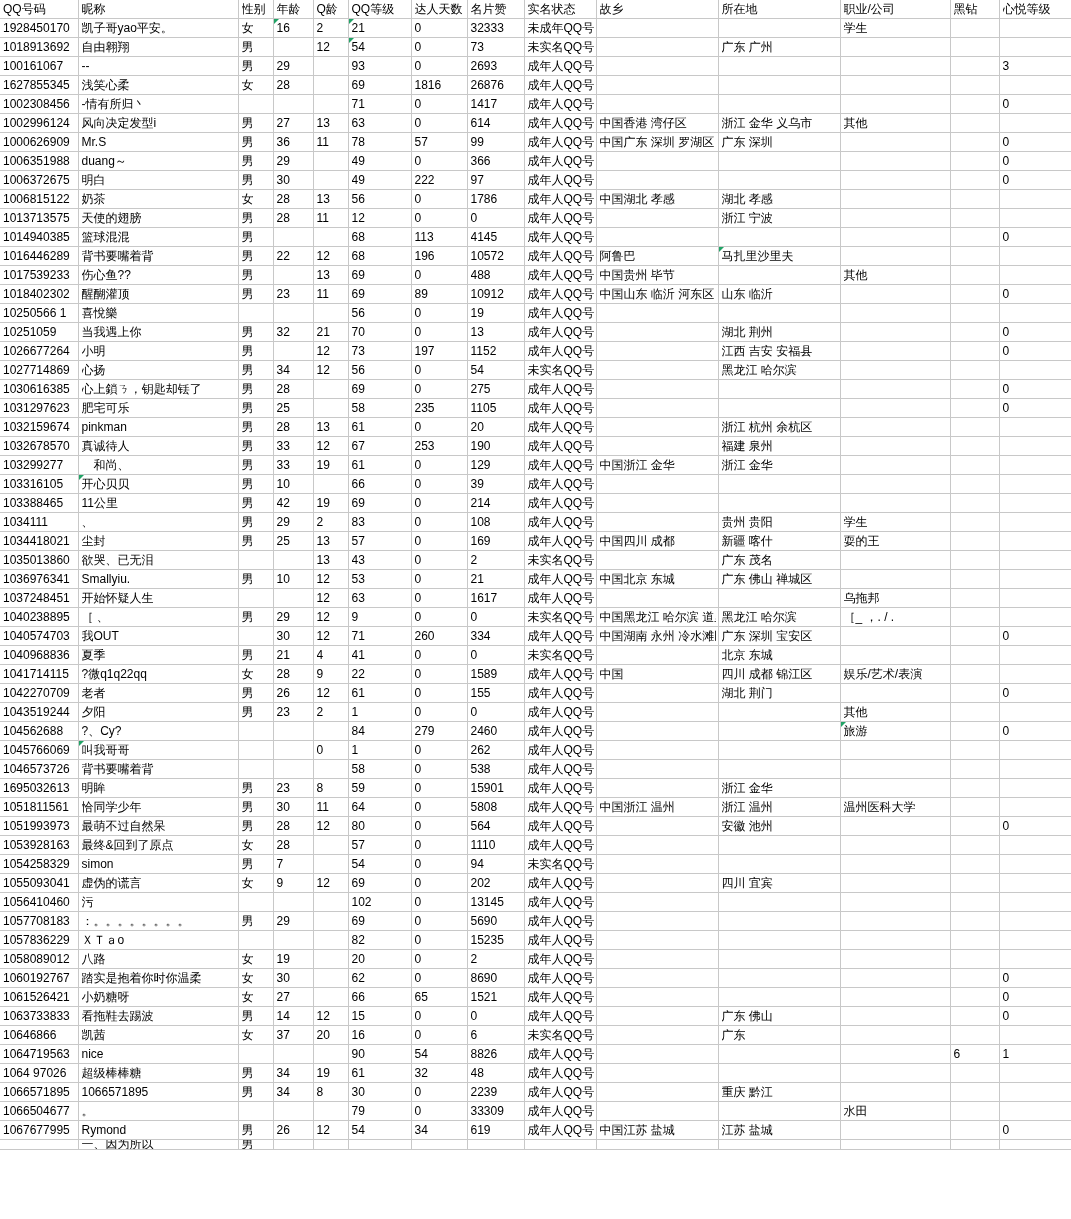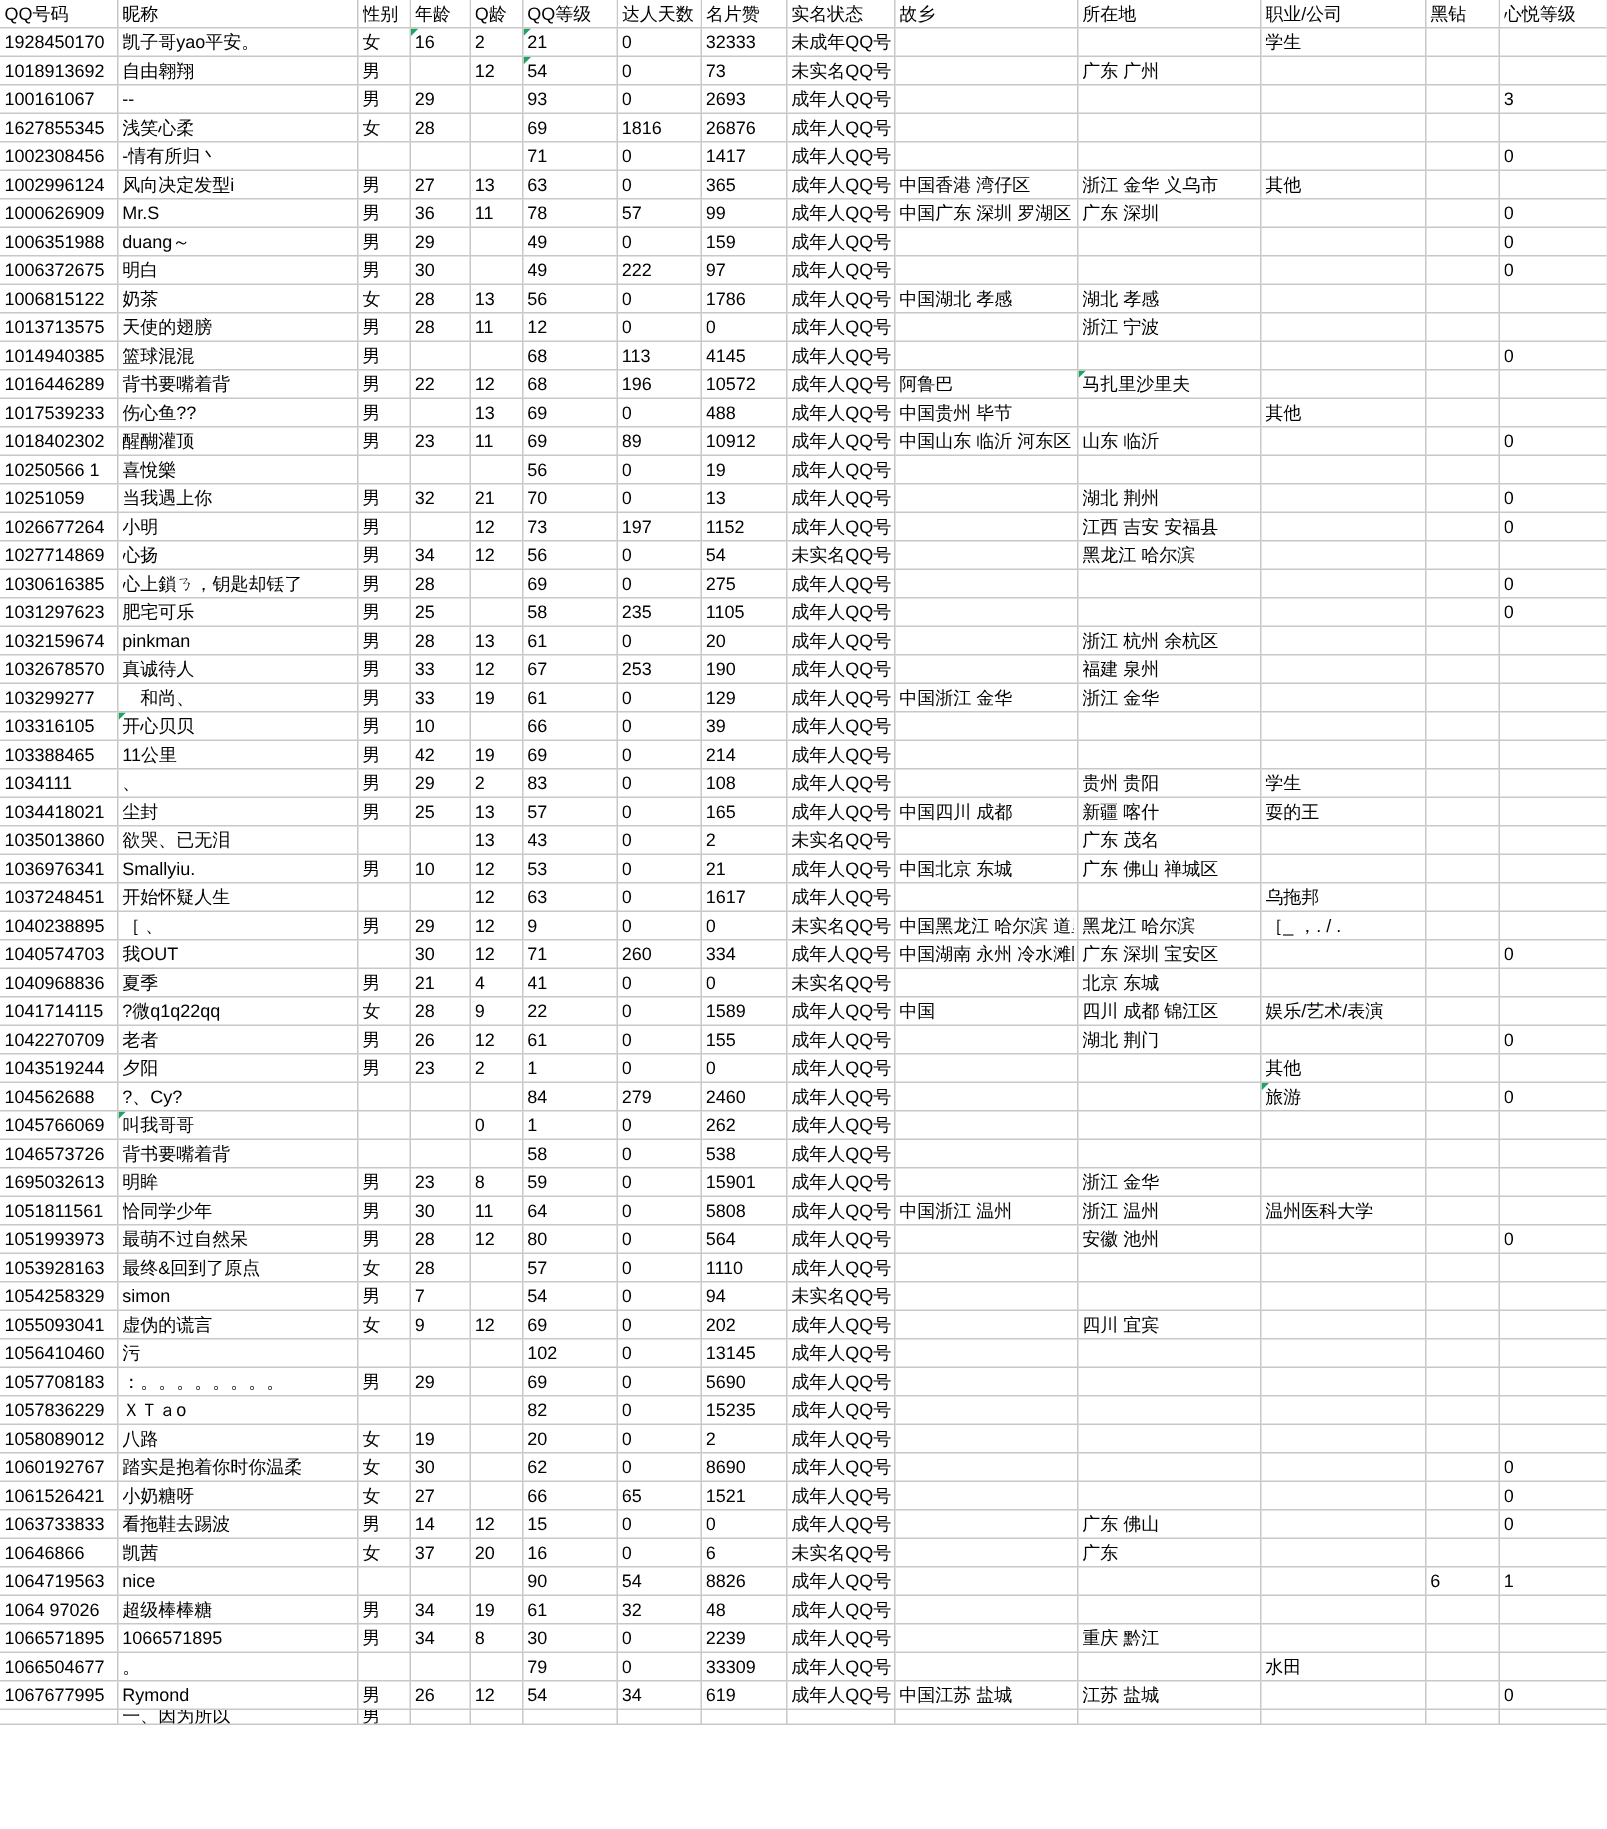--- a/index.html
+++ b/index.html
@@ -381,21 +381,21 @@
           <td>
             <span class="clip">13</span>
           </td>
           <td>
             <span class="clip">63</span>
           </td>
           <td>
             <span class="clip">0</span>
           </td>
           <td>
-            <span class="clip">365</span>
+            <span class="clip">614</span>
           </td>
           <td>
             <span class="clip">成年人QQ号</span>
           </td>
           <td>
             <span class="clip">中国香港 湾仔区</span>
           </td>
           <td>
             <span class="clip">浙江 金华 义乌市</span>
           </td>
@@ -469,21 +469,21 @@
           <td>
             <span class="clip"></span>
           </td>
           <td>
             <span class="clip">49</span>
           </td>
           <td>
             <span class="clip">0</span>
           </td>
           <td>
-            <span class="clip">159</span>
+            <span class="clip">366</span>
           </td>
           <td>
             <span class="clip">成年人QQ号</span>
           </td>
           <td>
             <span class="clip"></span>
           </td>
           <td>
             <span class="clip"></span>
           </td>
@@ -1349,21 +1349,21 @@
           <td>
             <span class="clip">13</span>
           </td>
           <td>
             <span class="clip">57</span>
           </td>
           <td>
             <span class="clip">0</span>
           </td>
           <td>
-            <span class="clip">165</span>
+            <span class="clip">169</span>
           </td>
           <td>
             <span class="clip">成年人QQ号</span>
           </td>
           <td>
             <span class="clip">中国四川 成都</span>
           </td>
           <td>
             <span class="clip">新疆 喀什</span>
           </td>

